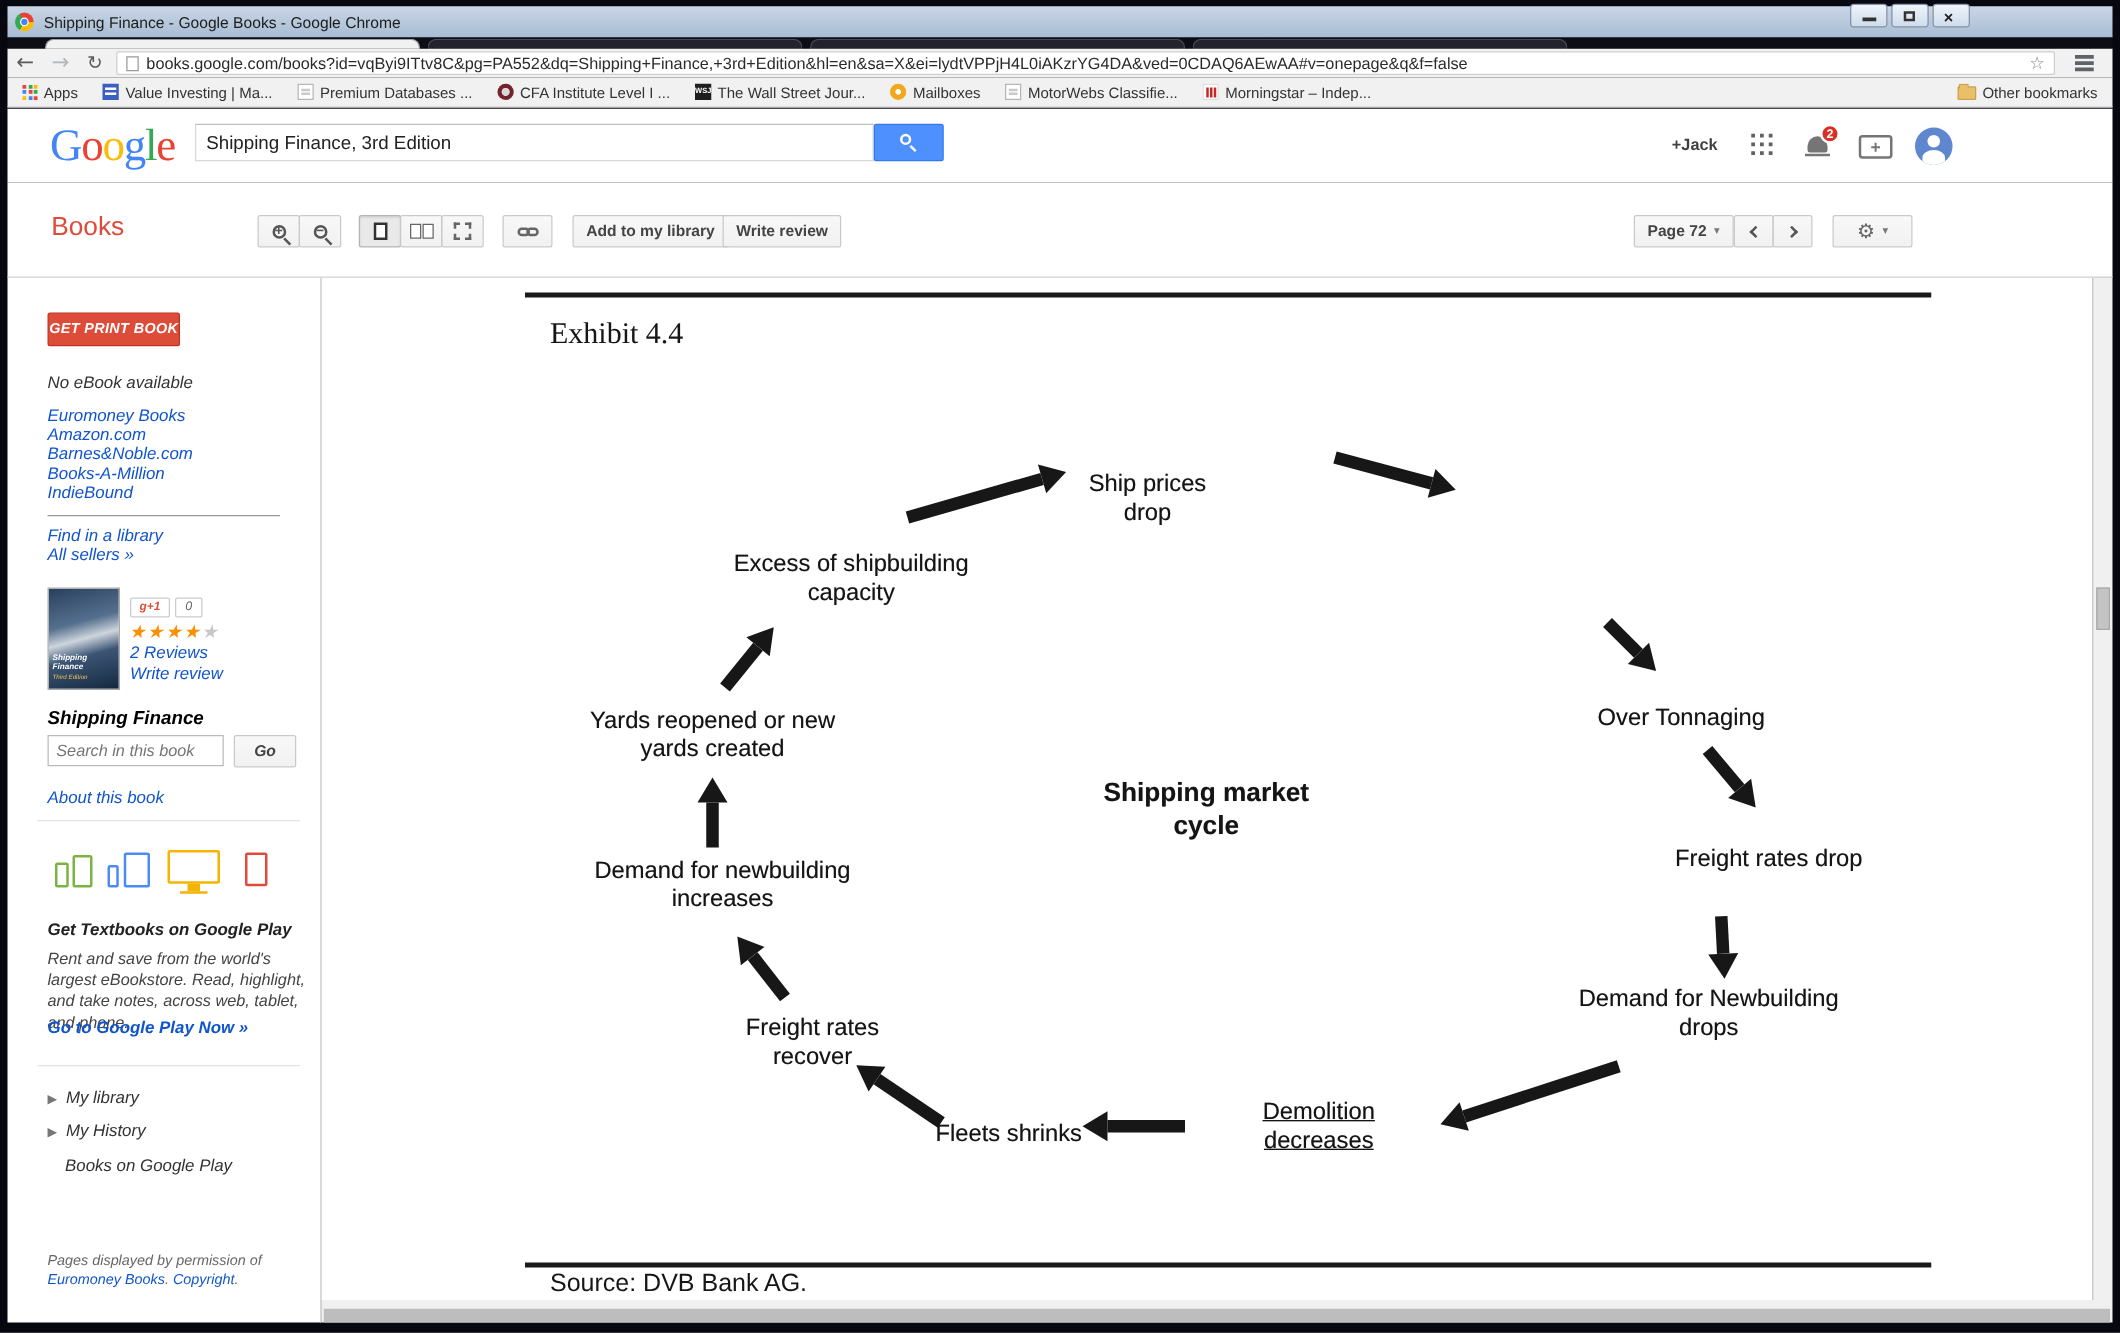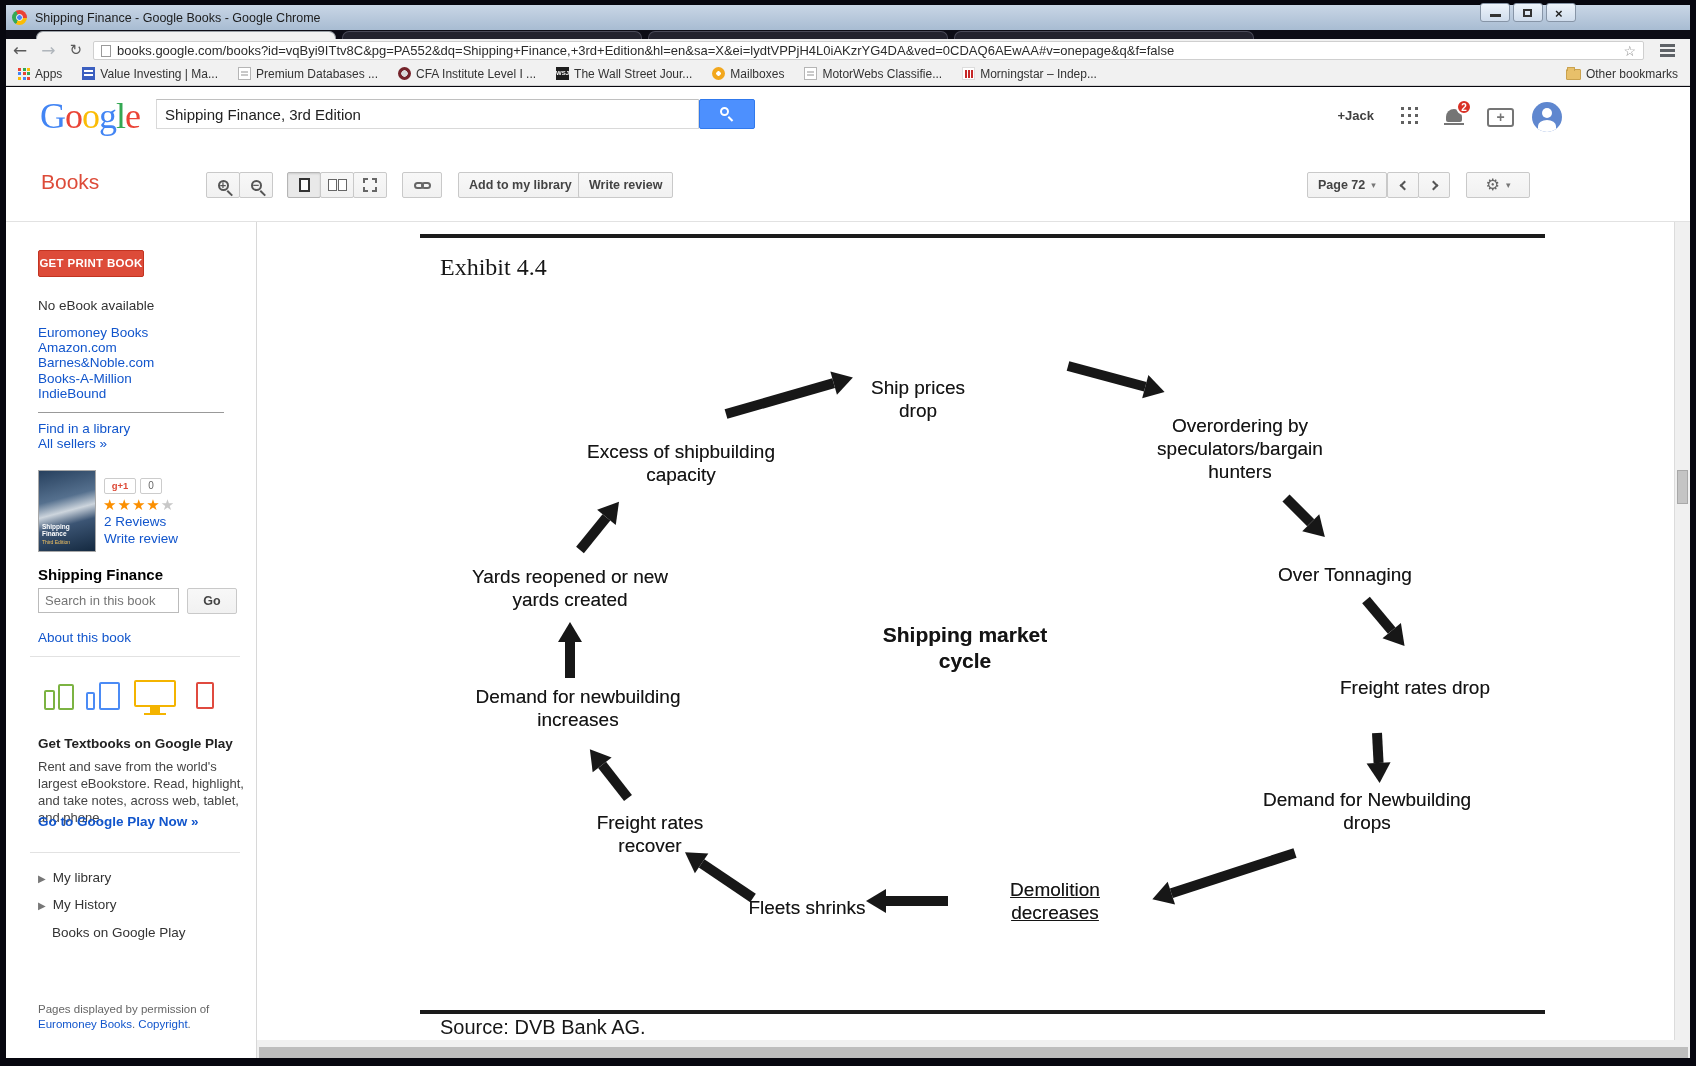--- a/index.html
+++ b/index.html
@@ -136,21 +136,21 @@
   .chain i + i { margin-left:-3px; }
   .caret { font-family:"DejaVu Sans",sans-serif; font-size:9px; color:#777; margin-left:6px; }
   .chev { display:inline-block; width:7px; height:7px; border-left:2px solid #555; border-bottom:2px solid #555; }
   .chev-l { transform:rotate(45deg); margin-left:2px; }
   .chev-r { transform:rotate(-135deg); margin-right:2px; }
   .gear { font-family:"DejaVu Sans",sans-serif; font-size:16px; color:#666; line-height:1; }
 
   
   .sidebar { position:absolute; left:6px; top:222px; width:251px; height:836px; background:#fff;
     border-right:1px solid #d8d8d8; font-size:13.5px; color:#333; }
-  .sb { position:absolute; }
+  .sb { position:absolute;font-style:italic; }
   .red-btn { left:32px; top:28px; width:106px; height:27px; background:#dd4b39; color:#fff;
     border:1px solid #c23321; border-radius:2px; font-size:11.5px; font-weight:bold;
     letter-spacing:.3px; text-align:center; line-height:25px; }
   .blue { color:#1155cc; }
   .lnk { cursor:pointer; }
   .sellers div { line-height:15.2px; }
   .hr { height:1px; background:#999; }
   .hr-light { height:1px; background:#e2e2e2; }
   .cover { left:32px; top:248px; width:58px; height:82px; border:1px solid #a8a8a8;
     background:linear-gradient(165deg,#27405e 0%,#55708e 35%,#cdd5dd 50%,#3c5574 65%,#142940 100%); }
@@ -419,23 +419,20 @@
 
     <div class="sb foot" style="left:32px; top:780px;"><span>Pages displayed by permission of </span><span class="blue lnk">Euromoney Books</span><span>. </span><span class="blue lnk">Copyright</span><span>.</span></div>
   </div>
 
   <div class="pagearea">
     <div class="prule" style="left:163px; top:12px; width:1125px;"></div>
     <div class="exh-label" style="left:183px; top:32px;">Exhibit 4.4</div>
 
     <div class="node" style="left:661px; top:154px;">Ship prices
 drop</div>
-    <div class="node" style="left:983px; top:192px;">Overordering by
-speculators/bargain
-hunters</div>
     <div class="node" style="left:1088px; top:341px;">Over Tonnaging</div>
     <div class="node" style="left:1158px; top:454px;">Freight rates drop</div>
     <div class="node" style="left:1110px; top:566px;">Demand for Newbuilding
 drops</div>
     <div class="node" style="left:798px; top:656px;text-decoration:underline;">Demolition
 decreases</div>
     <div class="node" style="left:550px; top:674px;">Fleets shrinks</div>
     <div class="node" style="left:393px; top:589px;">Freight rates
 recover</div>
     <div class="node" style="left:321px; top:463px;">Demand for newbuilding

